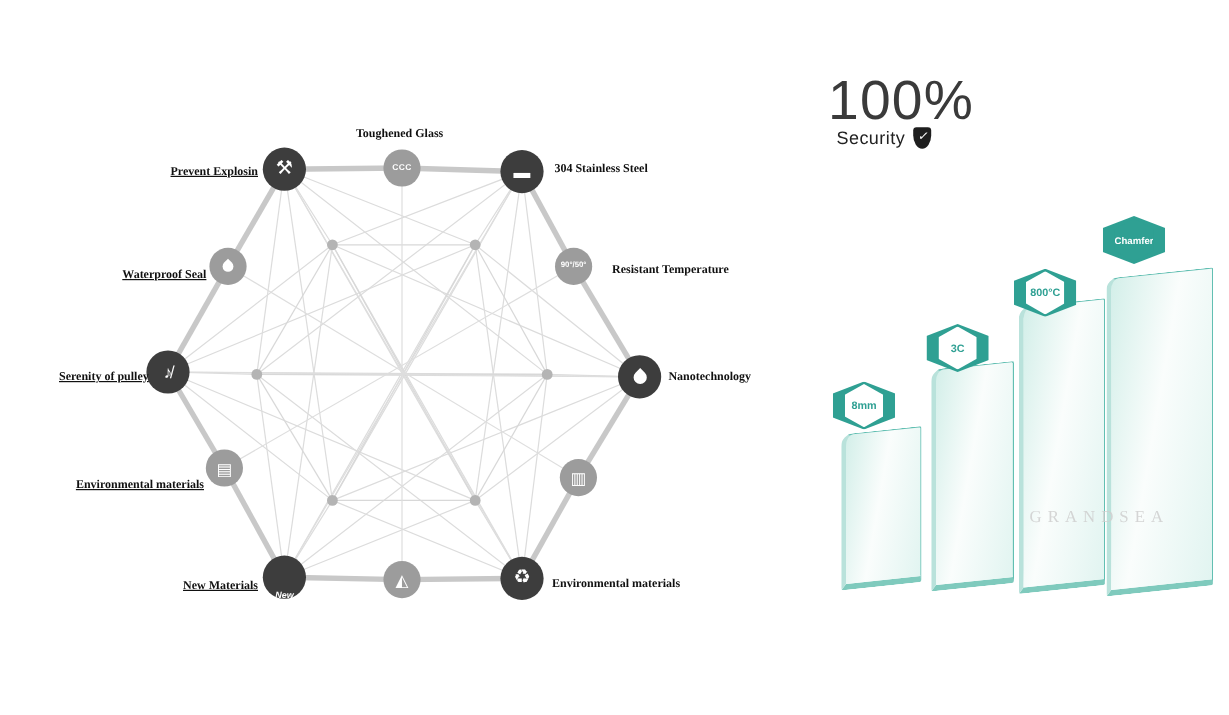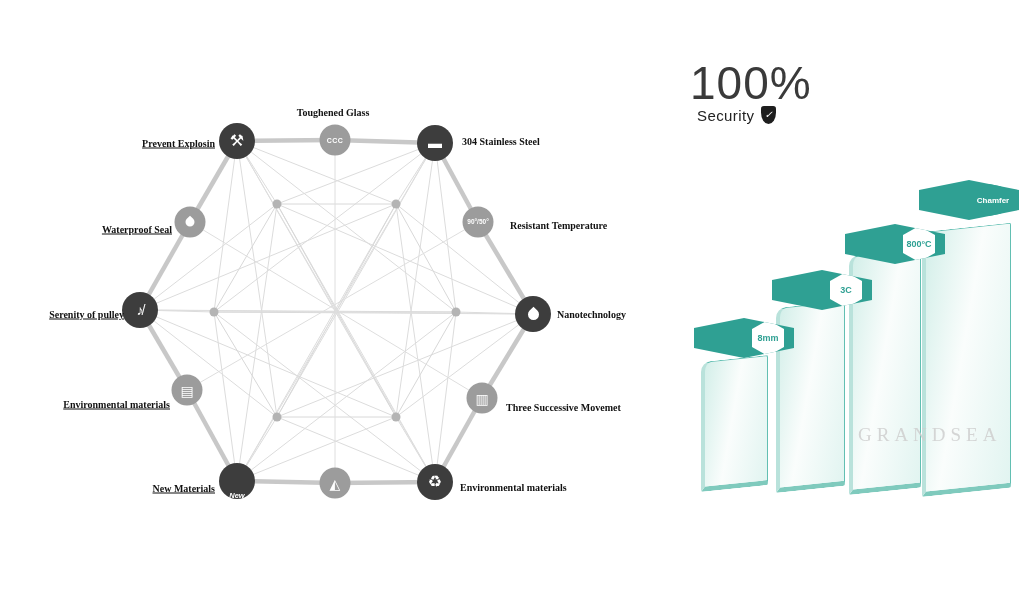--- a/index.html
+++ b/index.html
@@ -39,29 +39,29 @@
 
   
   .pane{position:absolute;transform:skewY(-6deg);transform-origin:0 100%;
        background:linear-gradient(100deg,rgba(209,238,232,.95),rgba(250,253,252,.97) 45%,rgba(222,243,239,.9));
        border:1px solid #62bfb2;border-left:4px solid #b9e2db;border-bottom:5px solid #7fcabd;
        border-radius:10px 2px 2px 2px;z-index:1;}
 
   
   .hex{position:absolute;width:52px;height:40px;z-index:6;
        clip-path:polygon(50% 0,100% 25%,100% 75%,50% 100%,0 75%,0 25%);
-       background:#2fa093;display:flex;align-items:center;justify-content:center;padding-left:48px;}
+       background:#2fa093;display:flex;align-items:center;justify-content:center;}
   .hex-in{width:32px;height:36px;clip-path:polygon(50% 0,100% 25%,100% 75%,50% 100%,0 75%,0 25%);
        background:#fff;display:flex;align-items:center;justify-content:center;}
   .hex span{font-size:9px;font-weight:700;color:#2fa093;}
   .hex.filled .hex-in{background:#2fa093;}
   .hex.filled span{color:#fff;font-size:8px;}
 
   .watermark{position:absolute;left:858px;top:424px;font-family:"Liberation Serif",serif;
-       font-size:19px;letter-spacing:5px;color:#cfcfcf;opacity:.85;z-index:6;}
+       font-size:14px;letter-spacing:5px;color:#cfcfcf;opacity:.85;z-index:6;}
 </style>
 </head>
 <body>
 
 <div class="stage">
 
   <svg id="net" width="1024" height="596">
       <line x1="435" y1="143" x2="277" y2="204" stroke="#dcdcdc" stroke-width="1"></line>
       <line x1="435" y1="143" x2="396" y2="204" stroke="#dcdcdc" stroke-width="1"></line>
       <line x1="435" y1="143" x2="456" y2="312" stroke="#dcdcdc" stroke-width="1"></line>
@@ -168,21 +168,20 @@
   <div class="node dot" style="left:396px;top:204px"></div>
   <div class="node dot" style="left:456px;top:312px"></div>
   <div class="node dot" style="left:396px;top:417px"></div>
   <div class="node dot" style="left:277px;top:417px"></div>
   <div class="node dot" style="left:214px;top:312px"></div>
 
   <div class="lbl lbl-c" style="left:333px;top:112px">Toughened Glass</div>
   <div class="lbl" style="left:462px;top:141px">304 Stainless Steel</div>
   <div class="lbl" style="left:510px;top:225px">Resistant Temperature</div>
   <div class="lbl" style="left:557px;top:314px">Nanotechnology</div>
-  <div class="lbl" style="left:506px;top:407px">Three Successive Movemet</div>
   <div class="lbl" style="left:460px;top:487px">Environmental materials</div>
   <div class="lbl lbl-r" style="right:809px;top:488px">New Materials</div>
   <div class="lbl lbl-r" style="right:854px;top:404px">Environmental materials</div>
   <div class="lbl lbl-r" style="right:900px;top:314px">Serenity of pulley</div>
   <div class="lbl lbl-r" style="right:852px;top:229px">Waterproof Seal</div>
   <div class="lbl lbl-r" style="right:809px;top:143px">Prevent Explosin</div>
 
   <div class="pct">100%</div>
   <div class="sec-row">
     <span>Security</span>

